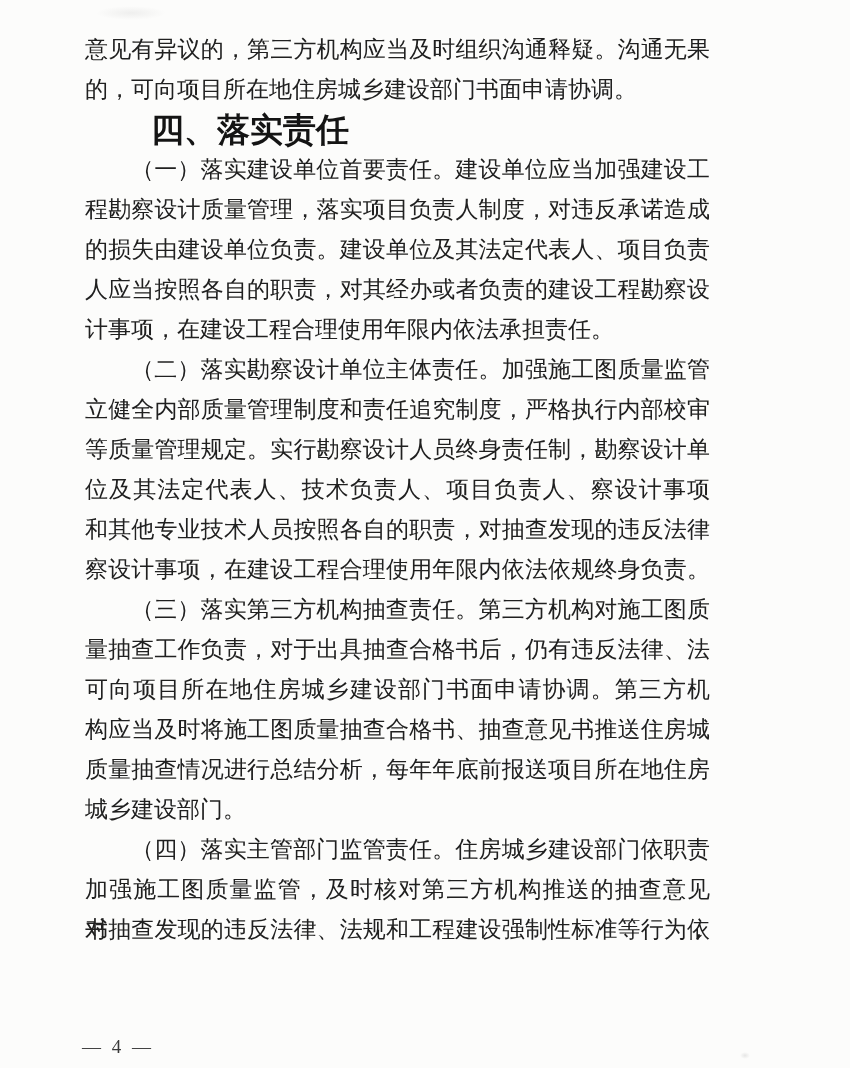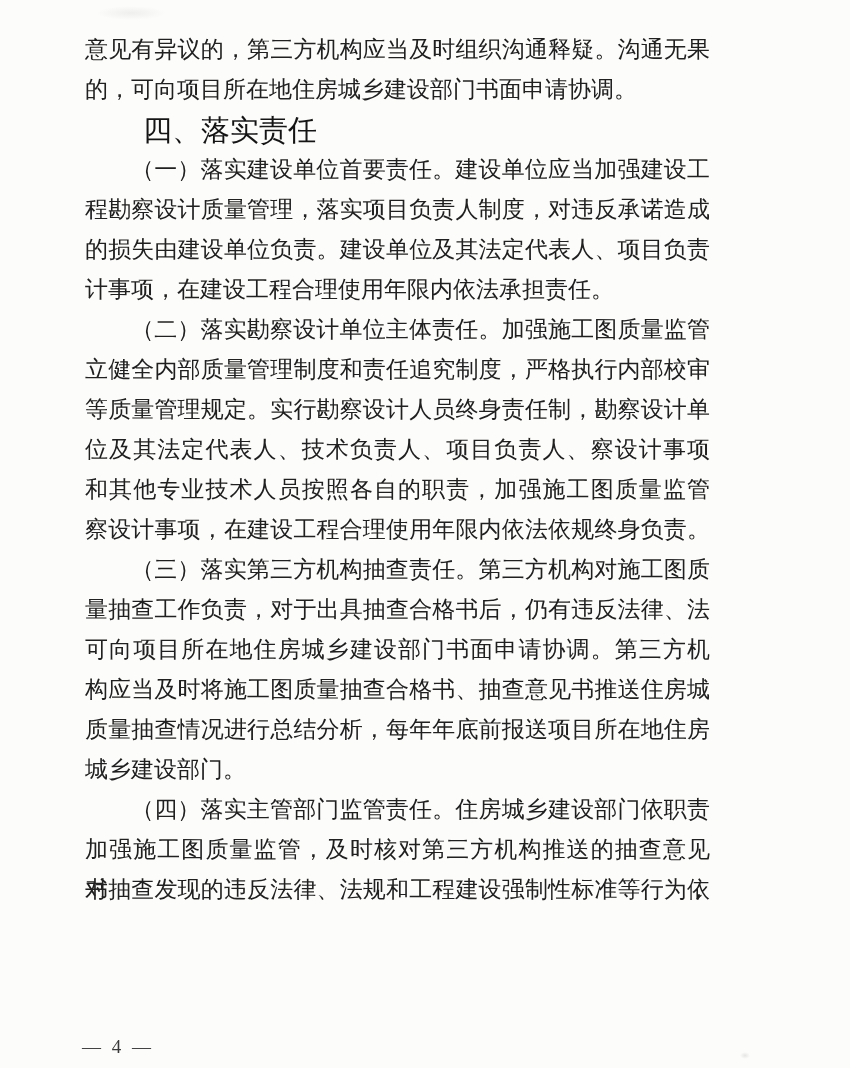--- a/index.html
+++ b/index.html
@@ -34,22 +34,22 @@
     text-align: justify;
     text-align-last: justify;
     text-justify: inter-character;
     overflow: visible;
   }
   .line.indent {
     text-indent: 2em;
   }
   .line.heading {
     font-family: "Liberation Sans", "DejaVu Sans", sans-serif;
-    font-weight: 400;
-    font-size: 29px;
+    font-weight: 700;
+    font-size: 33px;
     color: #141414;
   }
   .page-number {
     position: absolute;
     left: 82px;
     top: 1036px;
     font-size: 19px;
     letter-spacing: 3px;
     color: #3a3a3a;
     font-family: "Liberation Serif", "DejaVu Serif", serif;
@@ -80,26 +80,27 @@
 <div class="page">
   <div class="scan-artifact artifact-top-left"></div>
   <div class="text-block">
 
   <div class="line fill">意见有异议的，第三方机构应当及时组织沟通释疑。沟通无果</div>
       <div class="line">的，可向项目所在地住房城乡建设部门书面申请协调。</div>
       <div class="line indent heading">四、落实责任</div>
       <div class="line fill indent">（一）落实建设单位首要责任。建设单位应当加强建设工</div>
       <div class="line fill">程勘察设计质量管理，落实项目负责人制度，对违反承诺造成</div>
       <div class="line fill">的损失由建设单位负责。建设单位及其法定代表人、项目负责</div>
+      <div class="line fill">人应当按照各自的职责，对其经办或者负责的建设工程勘察设</div>
       <div class="line">计事项，在建设工程合理使用年限内依法承担责任。</div>
       <div class="line fill indent">（二）落实勘察设计单位主体责任。加强施工图质量监管</div>
       <div class="line fill">立健全内部质量管理制度和责任追究制度，严格执行内部校审</div>
       <div class="line fill">等质量管理规定。实行勘察设计人员终身责任制，勘察设计单</div>
       <div class="line fill">位及其法定代表人、技术负责人、项目负责人、察设计事项</div>
-      <div class="line fill">和其他专业技术人员按照各自的职责，加强施工图质量监管</div>
+      <div class="line fill">和其他专业技术人员按照各自的职责，对抽查发现的违反法律</div>
       <div class="line fill">察设计事项，在建设工程合理使用年限内依法依规终身负责。</div>
       <div class="line fill indent">（三）落实第三方机构抽查责任。第三方机构对施工图质</div>
       <div class="line fill">量抽查工作负责，对于出具抽查合格书后，仍有违反法律、法</div>
       <div class="line fill">可向项目所在地住房城乡建设部门书面申请协调。第三方机</div>
       <div class="line fill">构应当及时将施工图质量抽查合格书、抽查意见书推送住房城</div>
       <div class="line fill">质量抽查情况进行总结分析，每年年底前报送项目所在地住房</div>
       <div class="line">城乡建设部门。</div>
       <div class="line fill indent">（四）落实主管部门监管责任。住房城乡建设部门依职责</div>
       <div class="line fill">加强施工图质量监管，及时核对第三方机构推送的抽查意见书，</div>
       <div class="line fill">对抽查发现的违反法律、法规和工程建设强制性标准等行为依</div>

